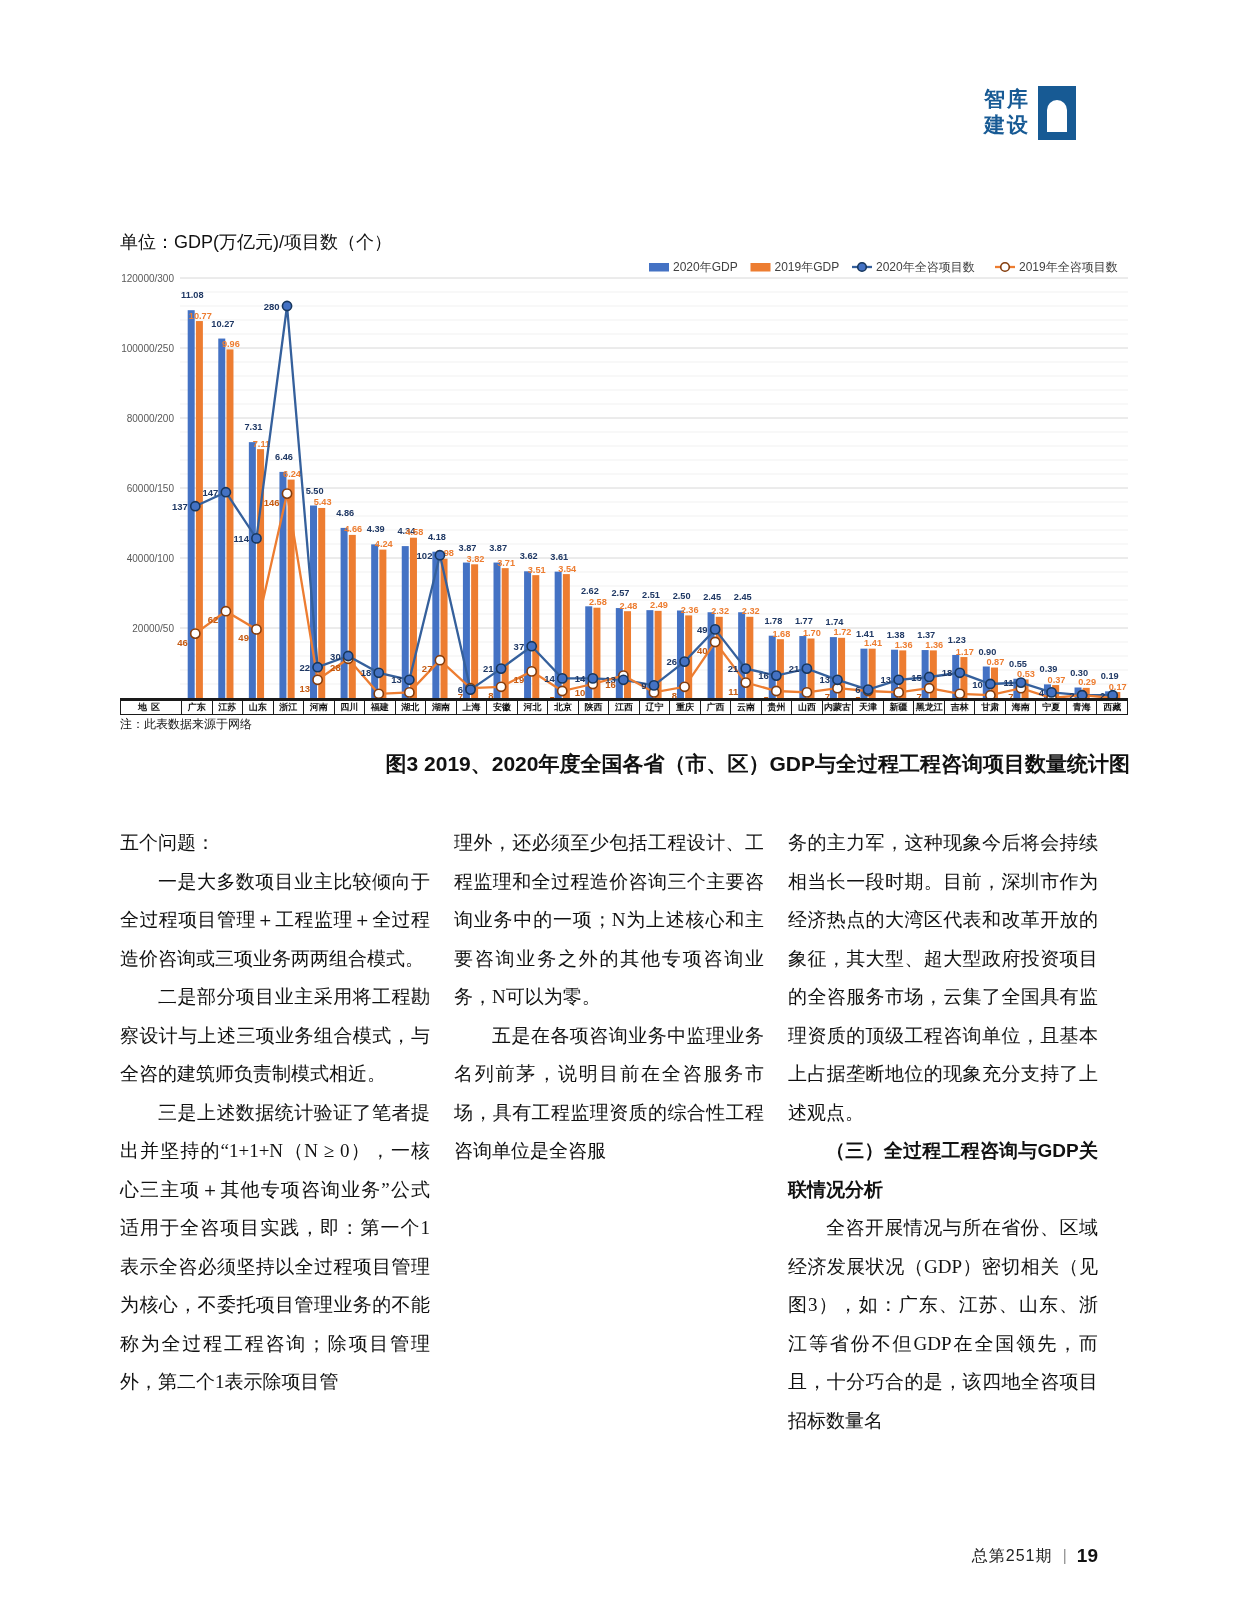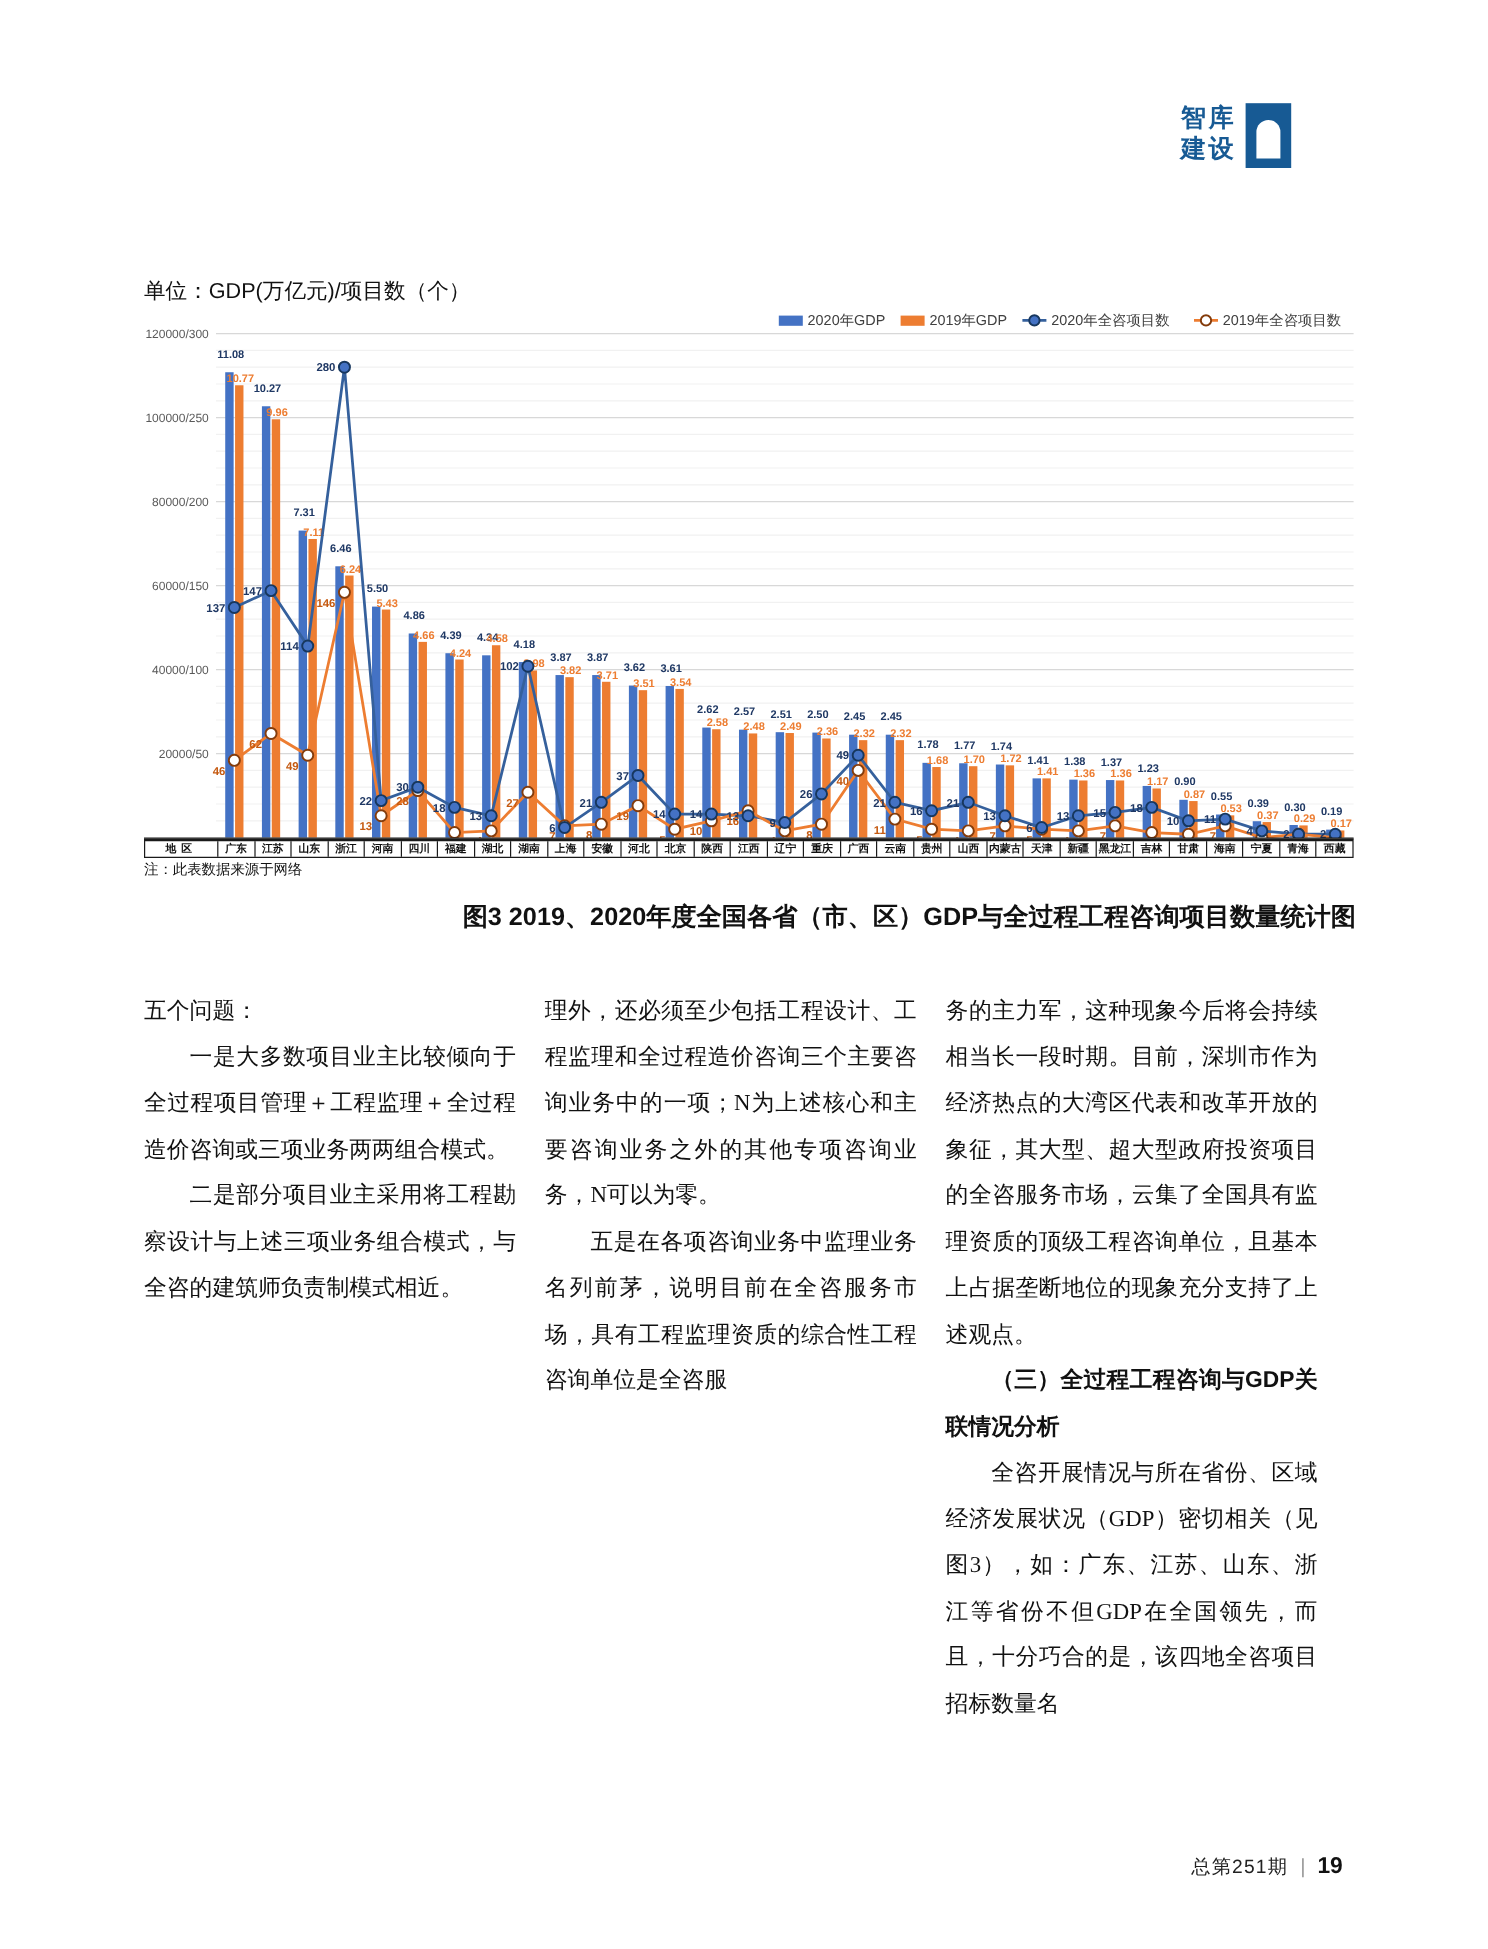--- a/index.html
+++ b/index.html
@@ -29,21 +29,21 @@
   
   .article{position:absolute;left:120px;top:824px;width:978px;display:grid;
            grid-template-columns:1fr 1fr 1fr;column-gap:24px;
            font-family:"Liberation Serif",serif;font-size:19px;line-height:38.5px;
            text-align:justify;color:#111;}
   .article p{margin:0;}
   .article p.ind{text-indent:2em;}
   .article p.hd{font-family:"Liberation Sans",sans-serif;font-weight:700;}
 
   
-  .footer{position:absolute;top:1545px;right:121px;display:flex;align-items:center;gap:10px;
+  .footer{position:absolute;top:1545px;right:142px;display:flex;align-items:center;gap:10px;
           font-family:"Liberation Sans",sans-serif;}
   .footer .issue{font-size:16px;color:#222;letter-spacing:1px;}
   .footer .sep{color:#999;font-size:17px;font-weight:300;}
   .footer .pageno{font-size:19px;font-weight:700;color:#111;}
 </style>
 </head>
 <body>
 
 <div class="logo">
   <div class="logo-text">
@@ -390,20 +390,21 @@
     <div class="cell">西藏</div>
   </div>
 <div class="chart-note">注：此表数据来源于网络</div>
 <div class="figure-caption">图3 2019、2020年度全国各省（市、区）GDP与全过程工程咨询项目数量统计图</div>
 
 <div class="article" id="article">
     <div>
       <p class="">五个问题：</p>
       <p class="ind">一是大多数项目业主比较倾向于全过程项目管理＋工程监理＋全过程造价咨询或三项业务两两组合模式。</p>
       <p class="ind">二是部分项目业主采用将工程勘察设计与上述三项业务组合模式，与全咨的建筑师负责制模式相近。</p>
+      <p class="ind">三是上述数据统计验证了笔者提出并坚持的“1+1+N（N ≥ 0），一核心三主项＋其他专项咨询业务”公式适用于全咨项目实践，即：第一个1表示全咨必须坚持以全过程项目管理为核心，不委托项目管理业务的不能称为全过程工程咨询；除项目管理外，第二个1表示除项目管</p>
     </div>
     <div>
       <p class="">理外，还必须至少包括工程设计、工程监理和全过程造价咨询三个主要咨询业务中的一项；N为上述核心和主要咨询业务之外的其他专项咨询业务，N可以为零。</p>
       <p class="ind">五是在各项咨询业务中监理业务名列前茅，说明目前在全咨服务市场，具有工程监理资质的综合性工程咨询单位是全咨服</p>
     </div>
     <div>
       <p class="">务的主力军，这种现象今后将会持续相当长一段时期。目前，深圳市作为经济热点的大湾区代表和改革开放的象征，其大型、超大型政府投资项目的全咨服务市场，云集了全国具有监理资质的顶级工程咨询单位，且基本上占据垄断地位的现象充分支持了上述观点。</p>
       <p class="ind hd">（三）全过程工程咨询与GDP关联情况分析</p>
       <p class="ind">全咨开展情况与所在省份、区域经济发展状况（GDP）密切相关（见图3），如：广东、江苏、山东、浙江等省份不但GDP在全国领先，而且，十分巧合的是，该四地全咨项目招标数量名</p>
     </div>

